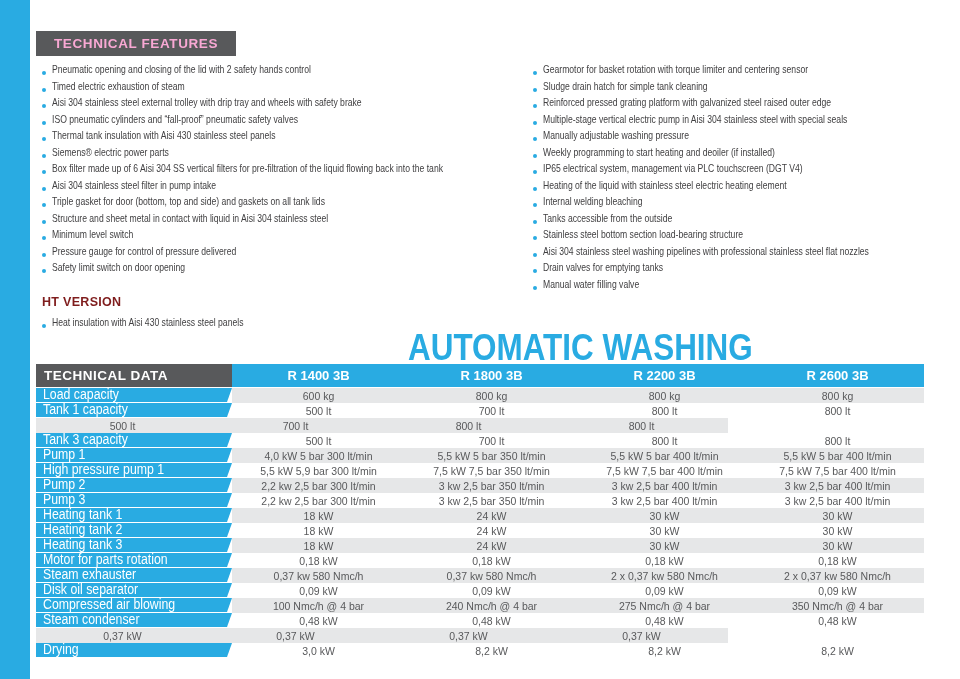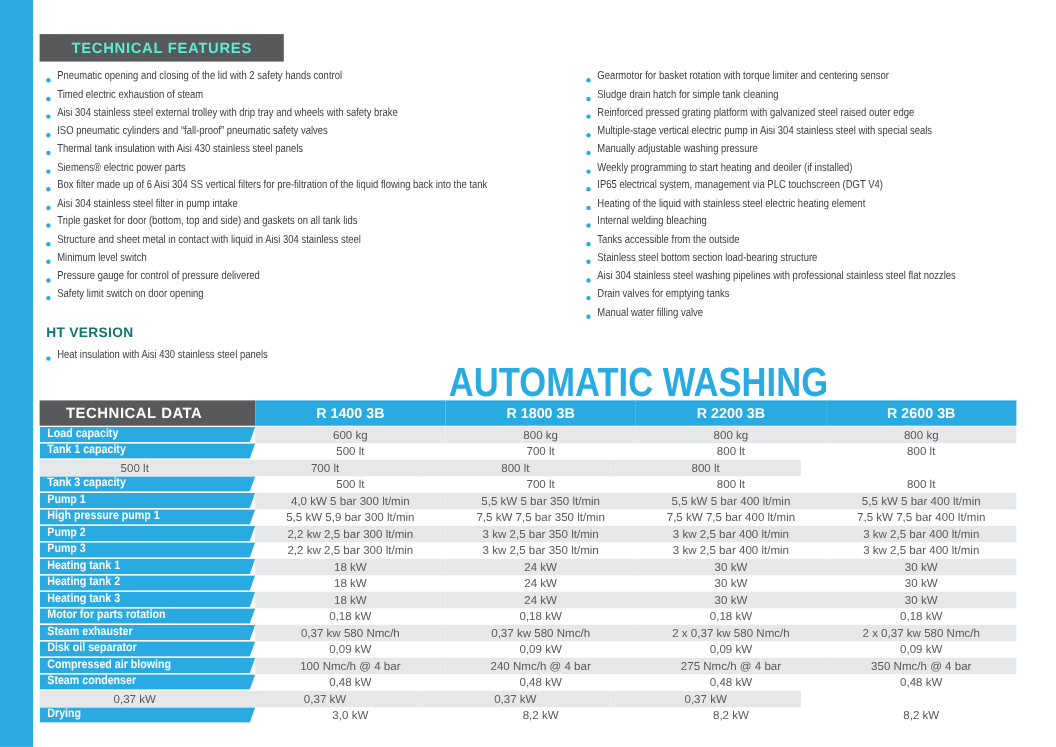--- a/index.html
+++ b/index.html
@@ -1,48 +1,48 @@
 <!DOCTYPE html>
 <html><head>
 <meta charset="utf-8">
 <style>
   html,body{margin:0;padding:0;background:#fff;}
   .page{position:relative;width:960px;height:679px;background:#ffffff;
         font-family:"Liberation Sans",sans-serif;overflow:hidden;}
   .stripe{position:absolute;left:0;top:0;width:30px;height:679px;background:#29abe2;}
 
-  .features-title{position:absolute;left:36px;top:31px;background:#58595b;color:#5eead4;
-        font-weight:bold;font-size:13.5px;letter-spacing:.6px;padding:5px 29px;}
+  .features-title{position:absolute;left:36px;top:31px;background:#58595b;color:#f9a8d4;
+        font-weight:bold;font-size:13.5px;letter-spacing:.6px;padding:5px 18px;}
 
   .cols{position:absolute;left:42px;top:63px;display:flex;}
   .colL{width:491px;}
   .colR{width:391px;}
   .bullet-item{display:flex;align-items:flex-end;margin-bottom:4.5px;line-height:12px;}
   .bullet{flex:0 0 auto;width:4px;height:4px;background:#29abe2;border-radius:50%;margin:4px 6px 0 0;}
   .btext{font-size:10.5px;color:#414042;white-space:nowrap;display:inline-block;
         transform:scaleX(.82);transform-origin:0 50%;}
 
-  .ht-title{position:absolute;left:42px;top:295px;color:#0f766e;font-weight:bold;
+  .ht-title{position:absolute;left:42px;top:295px;color:#7f1d1d;font-weight:bold;
         font-size:12.5px;letter-spacing:.3px;}
   .ht-list{position:absolute;left:42px;top:316px;width:491px;}
 
   .banner{position:absolute;left:408px;top:327px;color:#29abe2;font-weight:bold;
         font-size:37px;white-space:nowrap;transform:scaleX(.85);transform-origin:0 50%;}
 
   .table{position:absolute;left:36px;top:364px;width:888px;}
   .thead{display:flex;height:23px;margin-bottom:1px;}
   .ttitle{width:196px;box-sizing:border-box;background:#58595b;color:#fff;font-weight:bold;
-        font-size:13.5px;display:flex;align-items:center;padding-left:24px;letter-spacing:.5px;}
+        font-size:13.5px;display:flex;align-items:center;padding-left:8px;letter-spacing:.5px;}
   .tcol{width:173px;background:#29abe2;color:#fff;font-weight:bold;font-size:13px;
         display:flex;align-items:center;justify-content:center;}
 
   .trow{display:flex;height:15px;}
   .rlabel{width:196px;height:14px;box-sizing:border-box;background:#29abe2;color:#fff;
-        font-size:11px;display:flex;align-items:flex-start;padding-left:7px;
-        clip-path:polygon(0 0,100% 0,calc(100% - 5px) 100%,0 100%);font-weight:bold;}
+        font-size:14px;display:flex;align-items:flex-end;padding-left:7px;
+        clip-path:polygon(0 0,100% 0,calc(100% - 5px) 100%,0 100%);}
   .rlabel span{display:inline-block;white-space:nowrap;transform:scaleX(.88);transform-origin:0 50%;}
   .vcell{width:173px;font-size:10.5px;color:#58595b;display:flex;align-items:center;justify-content:center;}
   .trow:nth-child(odd) .vcell{background:#e6e7e8;}
 </style>
 </head>
 <body>
 
 <div class="page">
   <div class="stripe"></div>
 

